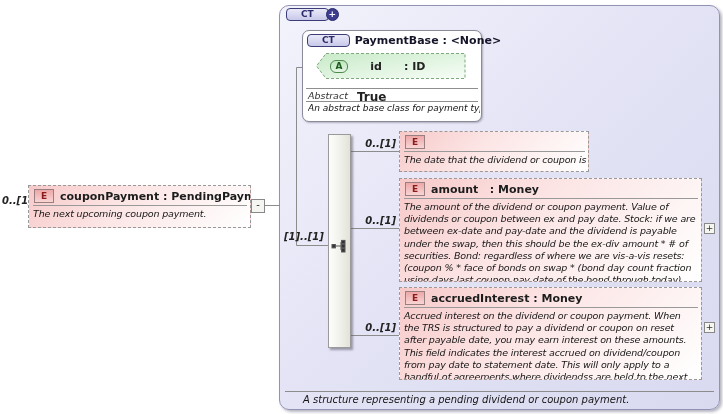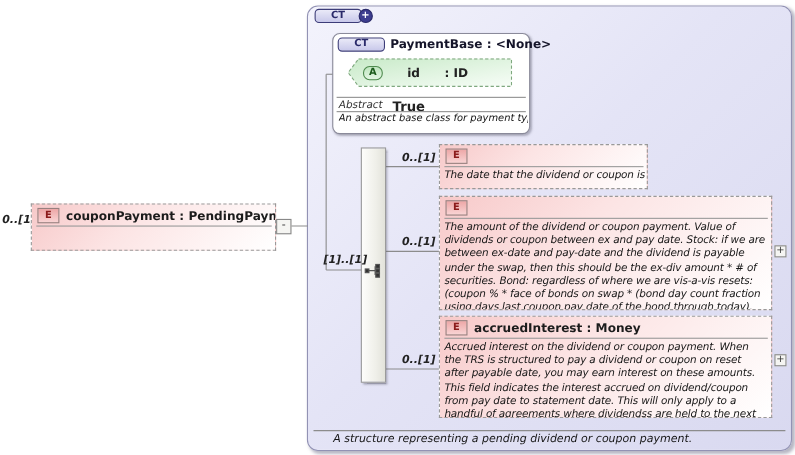--- a/index.html
+++ b/index.html
@@ -58,21 +58,21 @@
     line-height:12px;text-align:center;}
   .elem-title{font-size:11px;font-weight:bold;color:#1c1c1c;white-space:pre;}
   .ediv{height:0;border-top:1px solid #999;margin:1px 3px 0 4px;}
   .annot{font-size:9.5px;font-style:italic;color:#151515;line-height:12.2px;padding:2px 4px 0 4px;
     letter-spacing:-0.15px;}
   .one-line{white-space:nowrap;overflow:hidden;}
 
   
   .card{font-size:10px;font-style:italic;font-weight:bold;color:#222;z-index:2;white-space:nowrap;}
   #card-source{left:2px;top:195px;}
-  #card-seq{left:294px;top:231px;width:32px;text-align:center;}
+  #card-seq{left:284px;top:231px;width:32px;text-align:center;}
   #card-0{left:358px;top:138px;width:38px;text-align:right;}
   #card-1{left:358px;top:215px;width:38px;text-align:right;}
   #card-2{left:358px;top:322px;width:38px;text-align:right;}
 
   
   .expander{width:9px;height:9px;border:1px solid #888;background:#f5f5f2;color:#333;font-size:9px;
     line-height:8px;text-align:center;z-index:3;}
   #collapse-source{left:251px;top:199px;width:12px;height:12px;border:1px solid #888;
     background:#f5f5f2;color:#333;font-size:10px;line-height:10px;text-align:center;z-index:3;}
   #expander-amount{left:704px;top:223px;}
@@ -102,20 +102,21 @@
     </g>
   </svg>
 
   <div class="abs card" id="card-source">0..[1]</div>
   <div class="abs elem" id="elem-coupon">
     <div class="elem-head">
       <span class="e-badge">E</span>
       <span class="elem-title">couponPayment : PendingPayment</span>
     </div>
     <div class="ediv"></div>
+    <div class="annot one-line">The next upcoming coupon payment.</div>
   </div>
   <div class="abs" id="collapse-source">-</div>
 
   <div class="abs" id="ct-container"></div>
   <div class="abs" id="ct-header">
     <span style="display:flex;align-items:center;">
       <span class="ct-chip">CT</span>
         <span class="ct-plus">+</span>
     </span>
   </div>
@@ -172,20 +173,21 @@
     <div class="elem-head">
       <span class="e-badge">E</span>
     </div>
     <div class="ediv"></div>
     <div class="annot one-line">The date that the dividend or coupon is due.</div>
   </div>
 
   <div class="abs elem" id="elem-amount">
     <div class="elem-head">
       <span class="e-badge">E</span>
+      <span class="elem-title">amount   : Money</span>
     </div>
     <div class="ediv"></div>
     <div class="annot">The amount of the dividend or coupon payment. Value of dividends or coupon between ex and pay date. Stock: if we are between ex-date and pay-date and the dividend is payable under the swap, then this should be the ex-div amount * # of securities. Bond: regardless of where we are vis-a-vis resets: (coupon % * face of bonds on swap * (bond day count fraction using days last coupon pay date of the bond through today).</div>
   </div>
   <div class="abs expander" id="expander-amount">+</div>
 
   <div class="abs elem" id="elem-accrued">
     <div class="elem-head">
       <span class="e-badge">E</span>
       <span class="elem-title">accruedInterest : Money</span>

